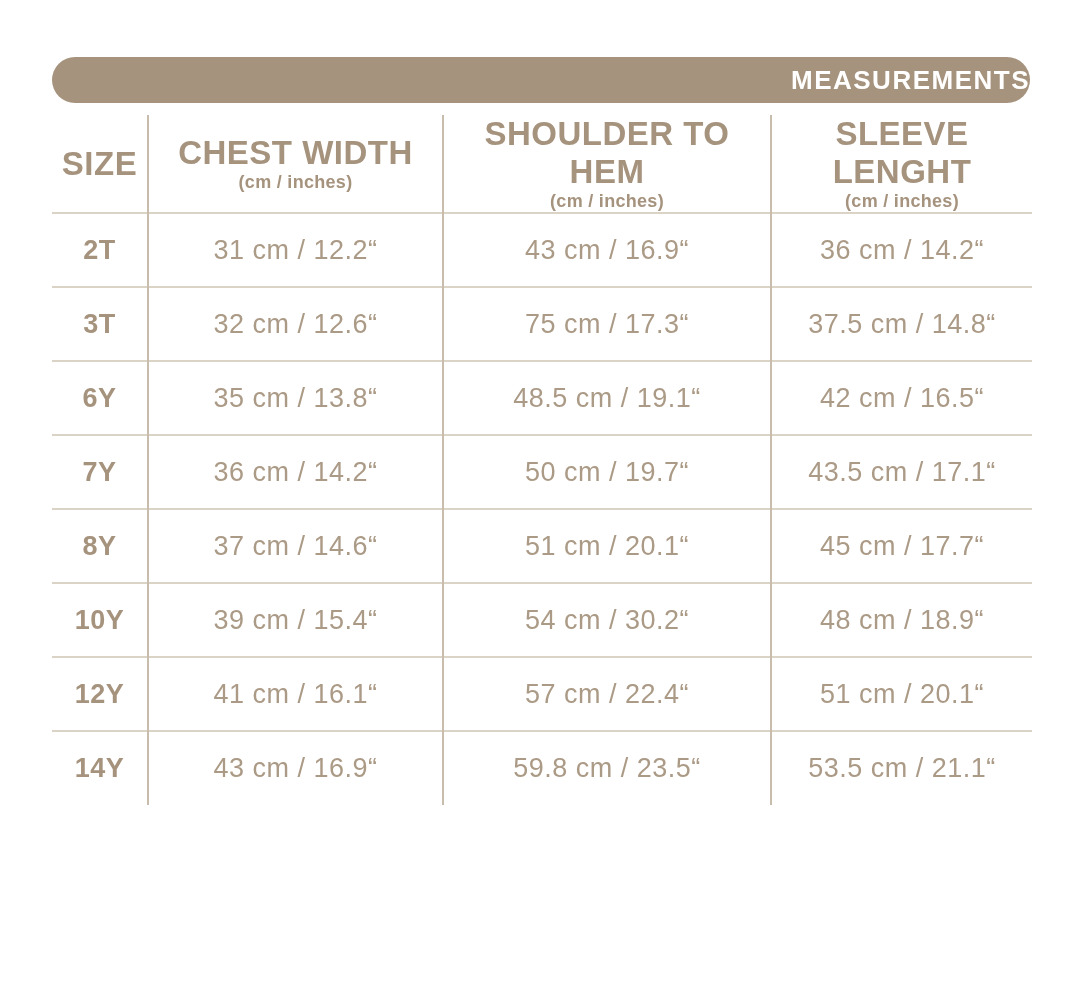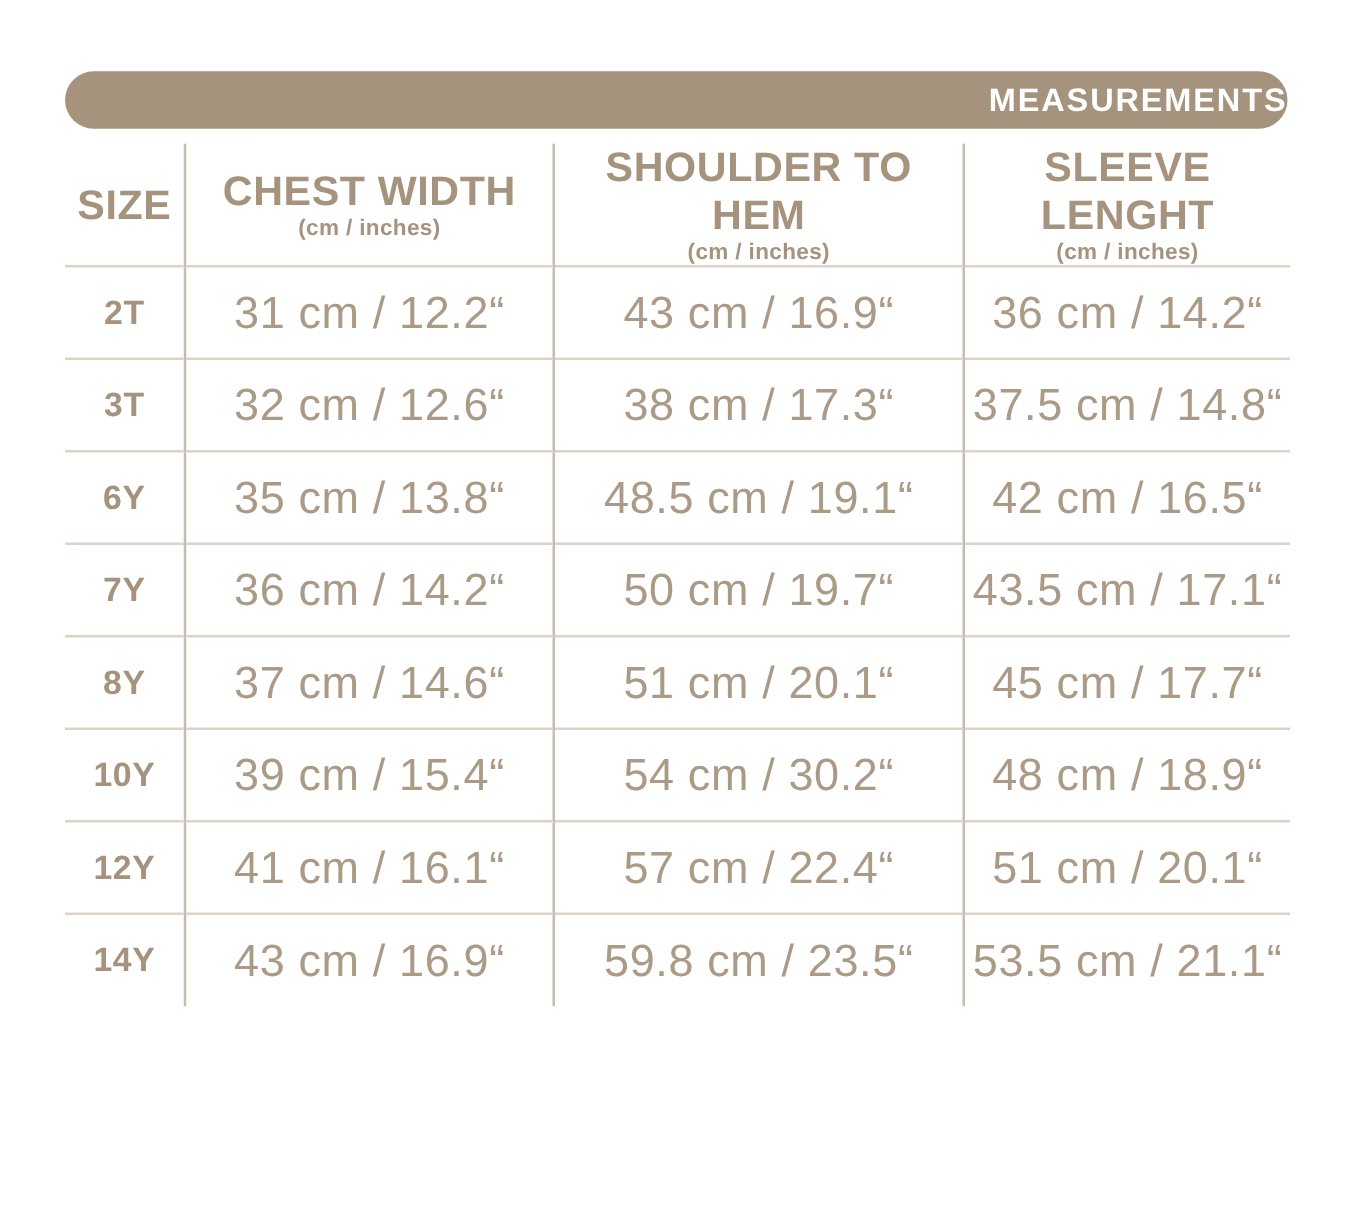--- a/index.html
+++ b/index.html
@@ -74,21 +74,21 @@
   .col-sub:empty { display: none; }
   td.size-cell {
     color: var(--accent);
     font-size: 27px;
     font-weight: 700;
     letter-spacing: 0.5px;
     text-align: center;
   }
   td.data-cell {
     color: var(--data-text);
-    font-size: 36px;
+    font-size: 27px;
     font-weight: 400;
     letter-spacing: 0.5px;
     margin-top: 21px;
   }
 </style>
 </head>
 <body>
 
 <div class="pill">
   <span class="pill-label">MEASUREMENTS</span>
@@ -124,21 +124,21 @@
   <tbody>
       <tr>
         <td class="size-cell">2T</td>
         <td class="data-cell">31 cm / 12.2“</td>
         <td class="data-cell">43 cm / 16.9“</td>
         <td class="data-cell">36 cm / 14.2“</td>
       </tr>
       <tr>
         <td class="size-cell">3T</td>
         <td class="data-cell">32 cm / 12.6“</td>
-        <td class="data-cell">38 cm / 17.3“</td>
+        <td class="data-cell">75 cm / 17.3“</td>
         <td class="data-cell">37.5 cm / 14.8“</td>
       </tr>
       <tr>
         <td class="size-cell">6Y</td>
         <td class="data-cell">35 cm / 13.8“</td>
         <td class="data-cell">48.5 cm / 19.1“</td>
         <td class="data-cell">42 cm / 16.5“</td>
       </tr>
       <tr>
         <td class="size-cell">7Y</td>

